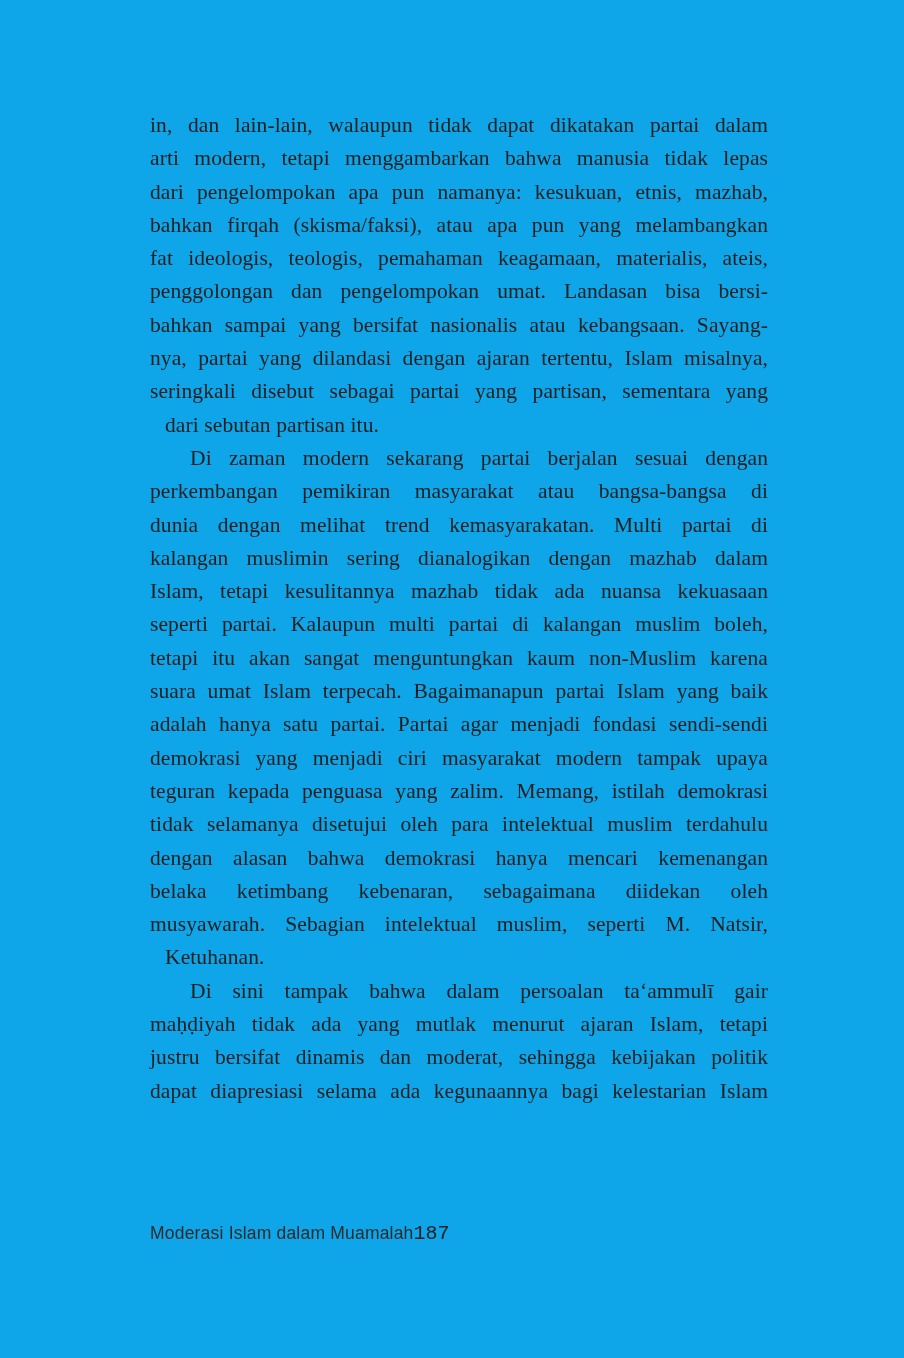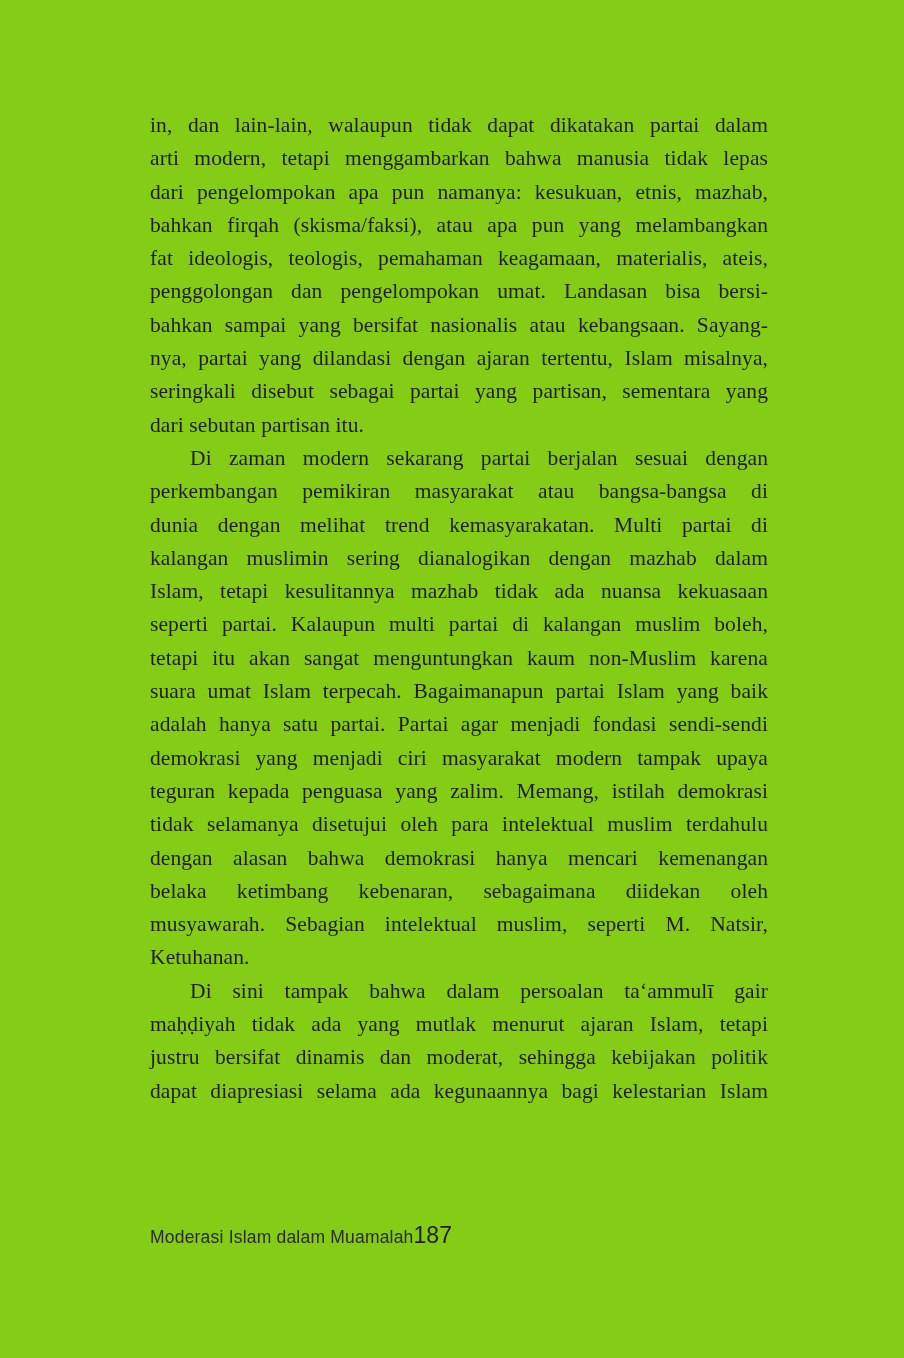--- a/index.html
+++ b/index.html
@@ -4,21 +4,21 @@
 <style>
   html, body {
     margin: 0;
     padding: 0;
     background: #ffffff;
   }
   .book-page {
     position: relative;
     width: 904px;
     height: 1358px;
-    background: #84cc16;
+    background: #0ea5e9;
     overflow: hidden;
   }
   .text-block {
     position: absolute;
     left: 150px;
     top: 109px;
     width: 618px;
     font-family: "Liberation Serif", "DejaVu Serif", serif;
     font-size: 21.5px;
     line-height: 33.3px;
@@ -27,42 +27,43 @@
   }
   .paragraph { margin: 0; padding: 0; }
   .line {
     text-align: justify;
     text-align-last: justify;
     white-space: normal;
   }
   .line.flush {
     text-align: left;
     text-align-last: left;
+    margin-left: 15px;
   }
   .line.indent {
     text-indent: 40px;
   }
   .it { }
   .footer {
     position: absolute;
     left: 150px;
     top: 1222px;
     width: 618px;
     display: flex;
     align-items: baseline;
   }
   .running-title {
     font-family: "Liberation Sans", "DejaVu Sans", sans-serif;
     font-size: 17.5px;
     color: #2b2b2b;
     letter-spacing: 0.2px;
   }
   .page-number {
-    font-family: Liberation Sans, sans-serif;
-    font-size: 23px;
+    font-family: Liberation Mono, monospace;
+    font-size: 20px;
     color: #1f1f1f;
   }
 </style>
 </head>
 <body>
 
 <div class="book-page">
   <div class="text-block" id="text-block">
       <div class="paragraph">
         <div class="line"><span>in, dan lain-lain, walaupun tidak dapat dikatakan partai dalam</span></div>

